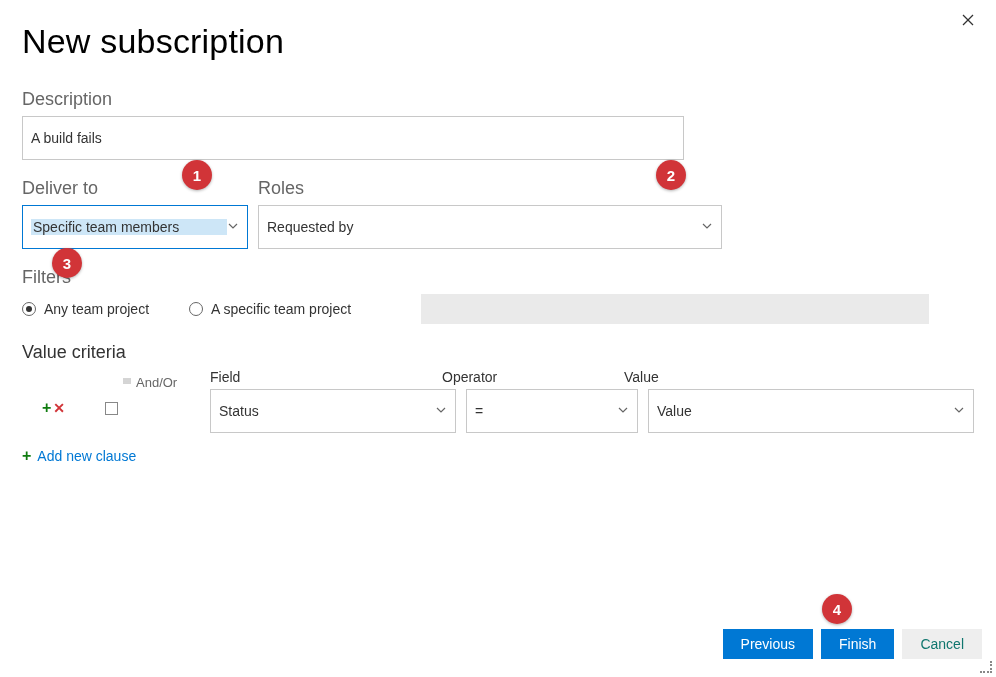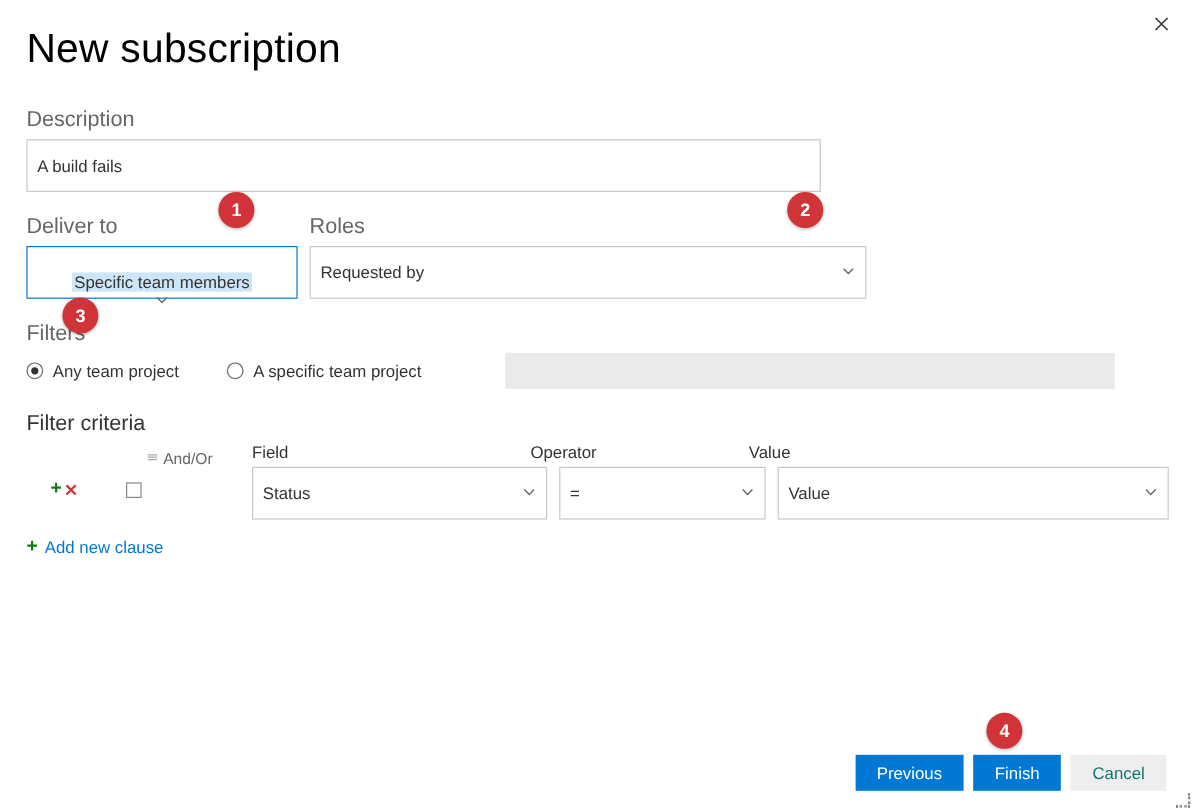--- a/index.html
+++ b/index.html
@@ -48,21 +48,21 @@
       height: 30px;
       display: flex;
       align-items: center;
       position: relative;
     }
     .text-input[data-name="description-input"] { width: 662px; }
     .row { display: flex; gap: 10px; }
     .col-deliver { width: 226px; }
     .col-roles   { width: 464px; }
     .select-like { justify-content: space-between; cursor: pointer; }
-    .select-like.highlight { border: 1px solid #0078d4; flex-direction: column; }
+    .select-like.highlight { border: 1px solid #0078d4; }
     .select-like .sel-text { flex: 1; }
     .select-like .sel-text.hl { background: #cde6f7; padding: 0 2px; }
     .chev { color: #666; }
     .filters-row {
       display: flex;
       align-items: center;
       gap: 40px;
       margin-top: 6px;
     }
     .radio-item { display: flex; align-items: center; gap: 8px; font-size: 14px; color: #333; cursor: pointer; }
@@ -96,21 +96,21 @@
     .plus { color: #107c10; font-weight: bold; font-size: 16px; cursor: pointer; }
     .xred { color: #d13438; font-weight: bold; font-size: 14px; cursor: pointer; }
     .cb-empty { width: 13px; height: 13px; border: 1px solid #888; background:#fff; }
     .add-clause {
       display: flex; align-items: center; gap: 6px;
       color: #0078d4; font-size: 14px; margin-top: 14px; cursor: pointer;
     }
     .footer {
       position: absolute;
       bottom: 18px;
-      right: 24px;
+      right: 14px;
       display: flex;
       gap: 8px;
     }
     .btn {
       height: 30px;
       padding: 0 18px;
       font-size: 14px;
       border: none;
       cursor: pointer;
       display: flex; align-items: center; justify-content: center;
@@ -191,21 +191,21 @@
     </div>
     <div class="radio-item" data-name="radio-specific-team-project">
       <span class="radio-outer" data-name="radio-icon"></span>
       <span data-name="radio-specific-label">A specific team project</span>
     </div>
     <div class="disabled-box" data-name="team-project-disabled-field"></div>
   </div>
 </div>
 
 <div class="criteria-area">
-  <span class="label" style="color:#333;" data-name="filter-criteria-label">Filter criteria</span>
+  <span class="label" style="color:#333;" data-name="filter-criteria-label">Value criteria</span>
   <div class="criteria-grid" style="margin-top:2px;">
     <div class="criteria-left">
       <div class="hdr-row">
         <span class="cell-tools"></span>
         <span class="cell-checkbox"></span>
         <span class="cell-andor">
           <span class="grip-icon" data-name="grip-icon">
             <svg width="10" height="10" viewBox="0 0 10 10">
                 <line x1="1" y1="3" x2="9" y2="3" stroke="#aaa"></line>
                 <line x1="1" y1="5" x2="9" y2="5" stroke="#aaa"></line>

